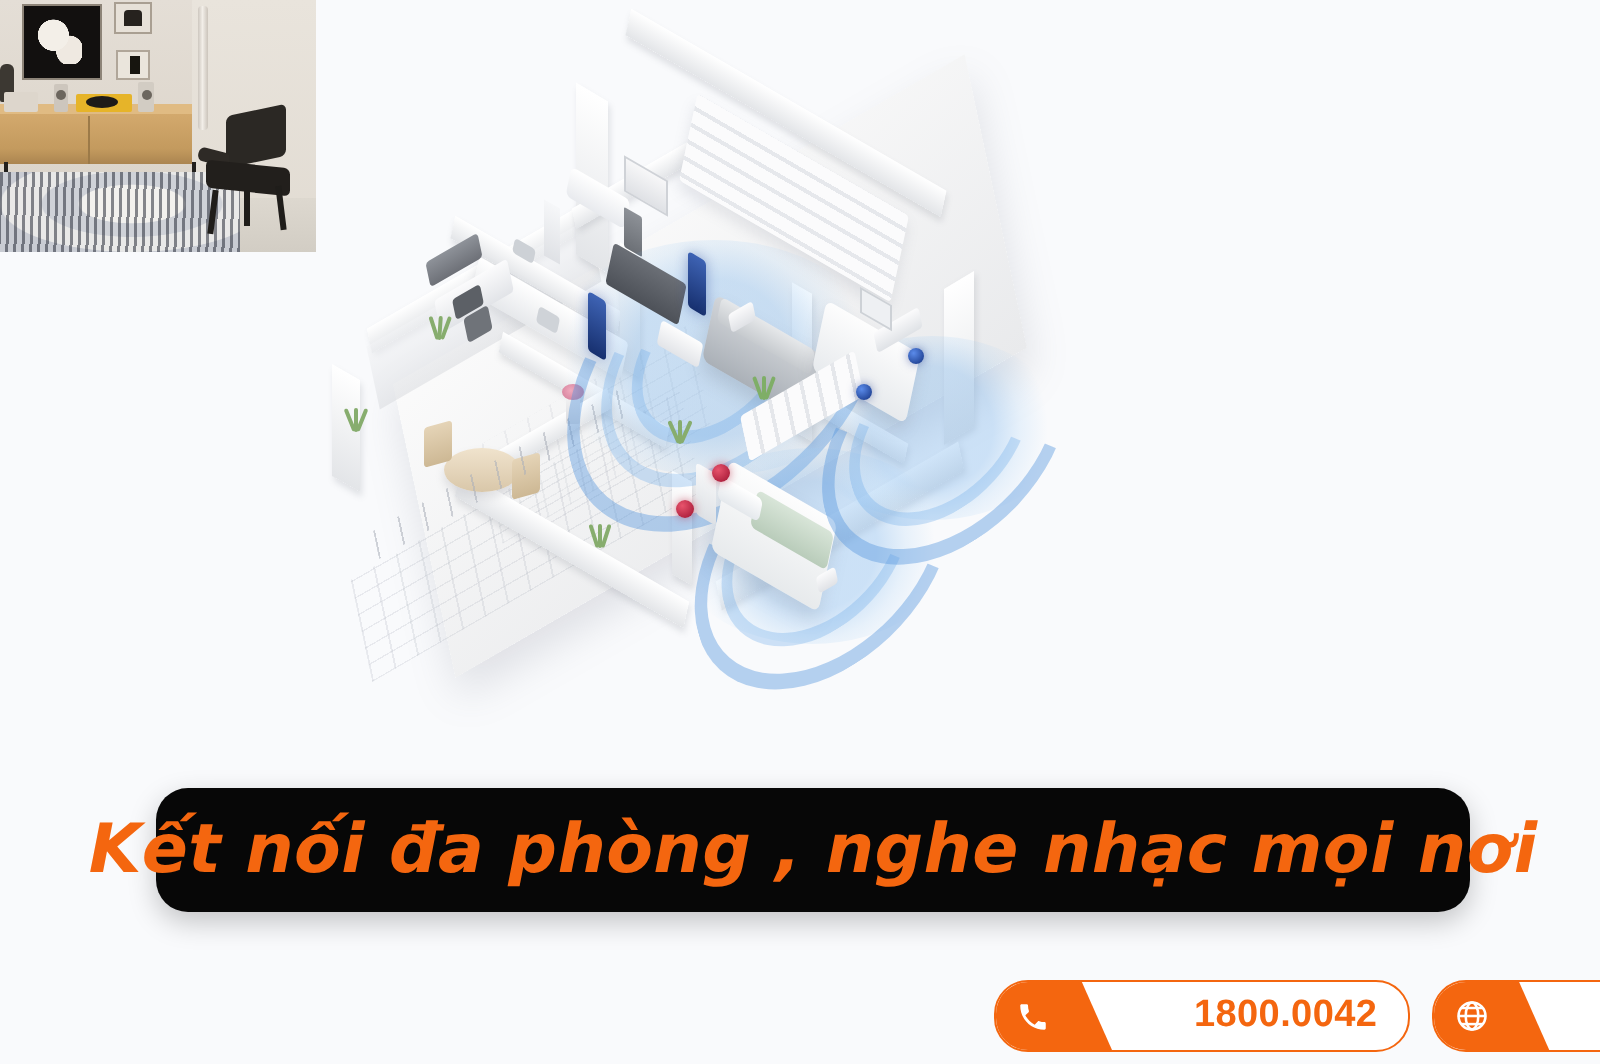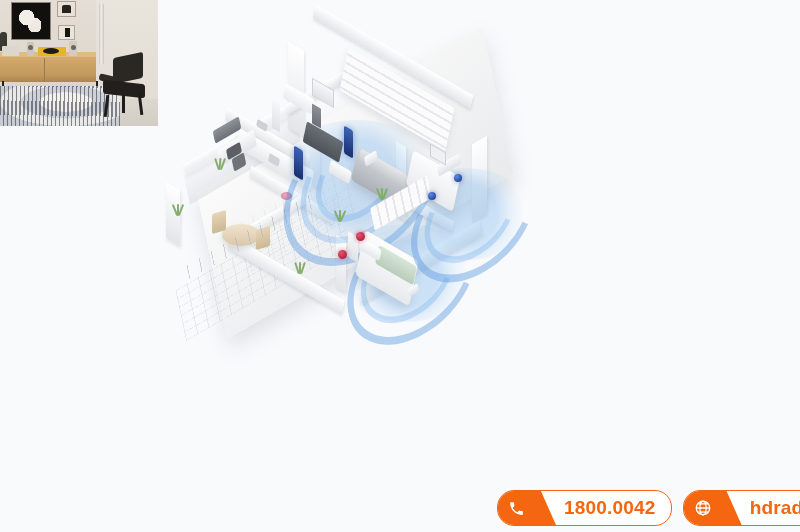--- a/index.html
+++ b/index.html
@@ -111,21 +111,21 @@
     font-family:"DejaVu Sans","Liberation Sans",sans-serif;
   }
 
   
   #footer{position:absolute;left:497px;top:491px;height:34px;display:flex;gap:11px;align-items:center;}
   .badge{position:relative;height:34px;border-radius:17px;background:#ffffff;
     border:1.5px solid #f4660f;display:flex;align-items:center;overflow:hidden;}
   .badge .cap{position:absolute;left:0;top:0;height:100%;width:58px;background:#f4660f;
     clip-path:polygon(0 0,74% 0,100% 100%,0% 100%);display:flex;align-items:center;justify-content:flex-start;}
   .badge .cap svg{margin-left:10px;}
-  .badge .txt{color:#f4660f;font-weight:bold;font-size:19px;margin-left:66px;margin-right:15px;
+  .badge .txt{color:#f4660f;font-weight:bold;font-size:19px;margin-left:99px;margin-right:15px;
     white-space:nowrap;letter-spacing:.2px;}
 </style>
 </head>
 <body>
 
 <div id="stage">
 
   <div id="inset">
     <div class="wall"></div>
     <div class="wall-r"></div>
@@ -296,20 +296,23 @@
                 background:#eef0f3;border:1px solid #cdd1d6;"></div>
     <div class="dot-blue" style="left:294px;top:146px;"></div>
     <div class="dot-blue" style="left:268px;top:164px;"></div>
     <div class="plant" style="left:218px;top:160px;">
       <i style="transform:rotate(-20deg);background:#7fae67;"></i>
         <i style="left:3px;background:#7fae67;"></i>
       <i style="left:6px;transform:rotate(20deg);background:#7fae67;"></i>
     </div>
   </div>
 
+  <div id="banner">
+    <span>Kết nối đa phòng , nghe nhạc  mọi nơi</span>
+  </div>
 
   <div id="footer">
 
     <div class="badge">
       <div class="cap">
         <svg width="17" height="17" viewBox="0 0 24 24">
           <path fill="#ffffff" d="M6.6 10.8c1.4 2.8 3.8 5.1 6.6 6.6l2.2-2.2c.3-.3.7-.4 1-.2 1.2.4 2.4.6 3.6.6.6 0 1 .4 1 1V20c0 .6-.4 1-1 1C10.6 21 3 13.4 3 4c0-.6.4-1 1-1h3.5c.6 0 1 .4 1 1 0 1.3.2 2.5.6 3.6.1.4 0 .8-.2 1.1l-2.3 2.1z"></path>
         </svg>
       </div>
       <div class="txt">1800.0042</div>

